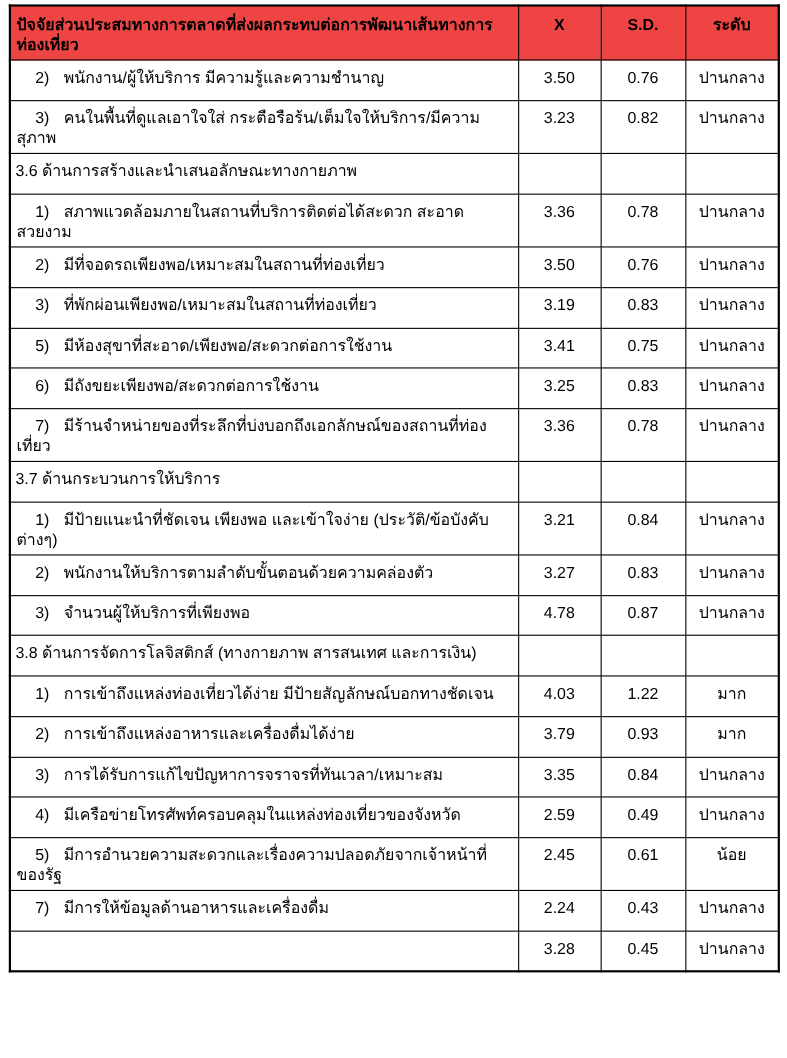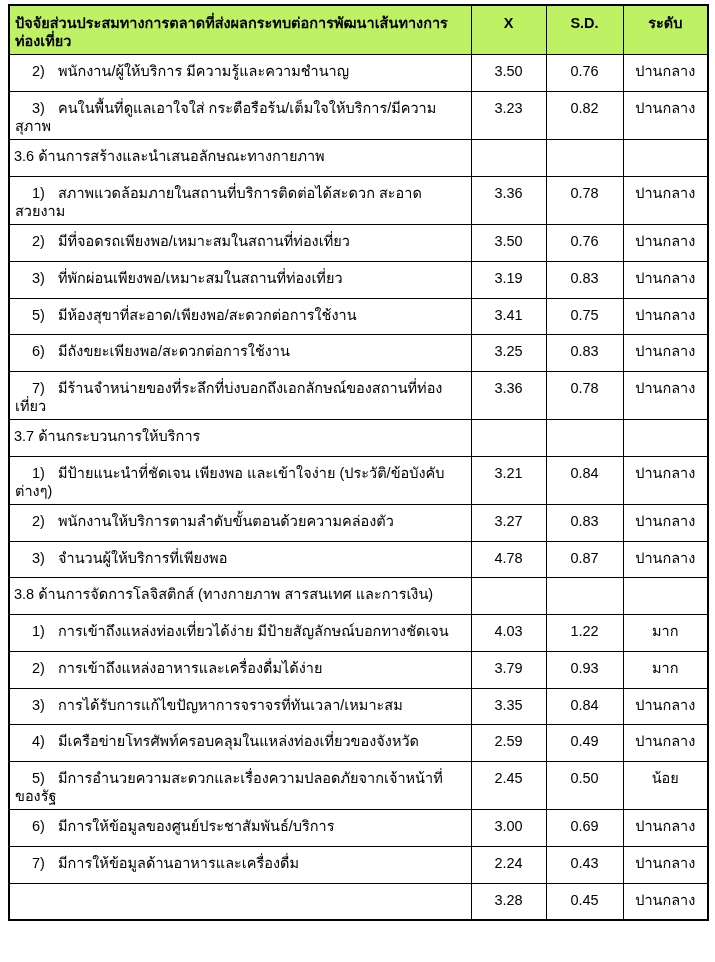--- a/index.html
+++ b/index.html
@@ -17,21 +17,21 @@
     border: 2px solid #000;
   }
   th, td {
     border: 1px solid #000;
     vertical-align: top;
     font-size: 14.5px;
     line-height: 1.25;
   }
   thead tr { height: 36px; }
   thead th {
-    background: #bef264;
+    background: #ef4444;
     font-weight: bold;
     padding: 8px 3px 4px 3px;
     text-align: center;
   }
   thead th.factor-head {
     text-align: left;
     padding-left: 5px;
     padding-right: 2px;
   }
   tbody tr { height: 36.7px; }
@@ -170,28 +170,22 @@
         </tr>
         <tr>
           <td class="c-text"><span class="num">4)</span><span class="txt">มีเครือข่ายโทรศัพท์ครอบคลุมในแหล่งท่องเที่ยวของจังหวัด</span></td>
           <td class="c-num">2.59</td>
           <td class="c-num">0.49</td>
           <td class="c-num">ปานกลาง</td>
         </tr>
         <tr>
           <td class="c-text"><span class="num">5)</span><span class="txt">มีการอำนวยความสะดวกและเรื่องความปลอดภัยจากเจ้าหน้าที่ของรัฐ</span></td>
           <td class="c-num">2.45</td>
-          <td class="c-num">0.50</td>
+          <td class="c-num">0.61</td>
           <td class="c-num">น้อย</td>
-        </tr>
-        <tr>
-          <td class="c-text"><span class="num">6)</span><span class="txt">มีการให้ข้อมูลของศูนย์ประชาสัมพันธ์/บริการ</span></td>
-          <td class="c-num">3.00</td>
-          <td class="c-num">0.69</td>
-          <td class="c-num">ปานกลาง</td>
         </tr>
         <tr>
           <td class="c-text"><span class="num">7)</span><span class="txt">มีการให้ข้อมูลด้านอาหารและเครื่องดื่ม</span></td>
           <td class="c-num">2.24</td>
           <td class="c-num">0.43</td>
           <td class="c-num">ปานกลาง</td>
         </tr>
         <tr>
           <td class="c-text"></td>
           <td class="c-num">3.28</td>

